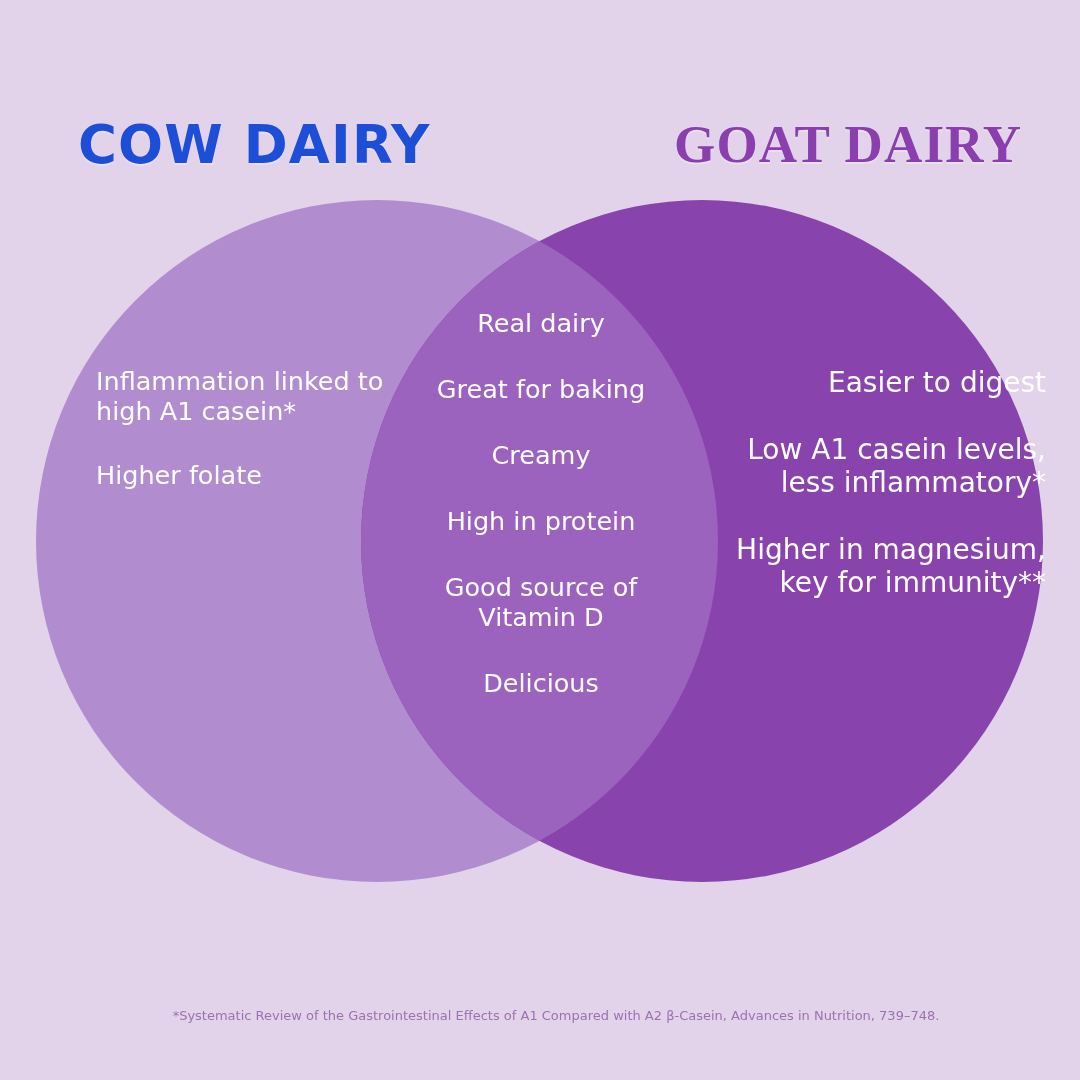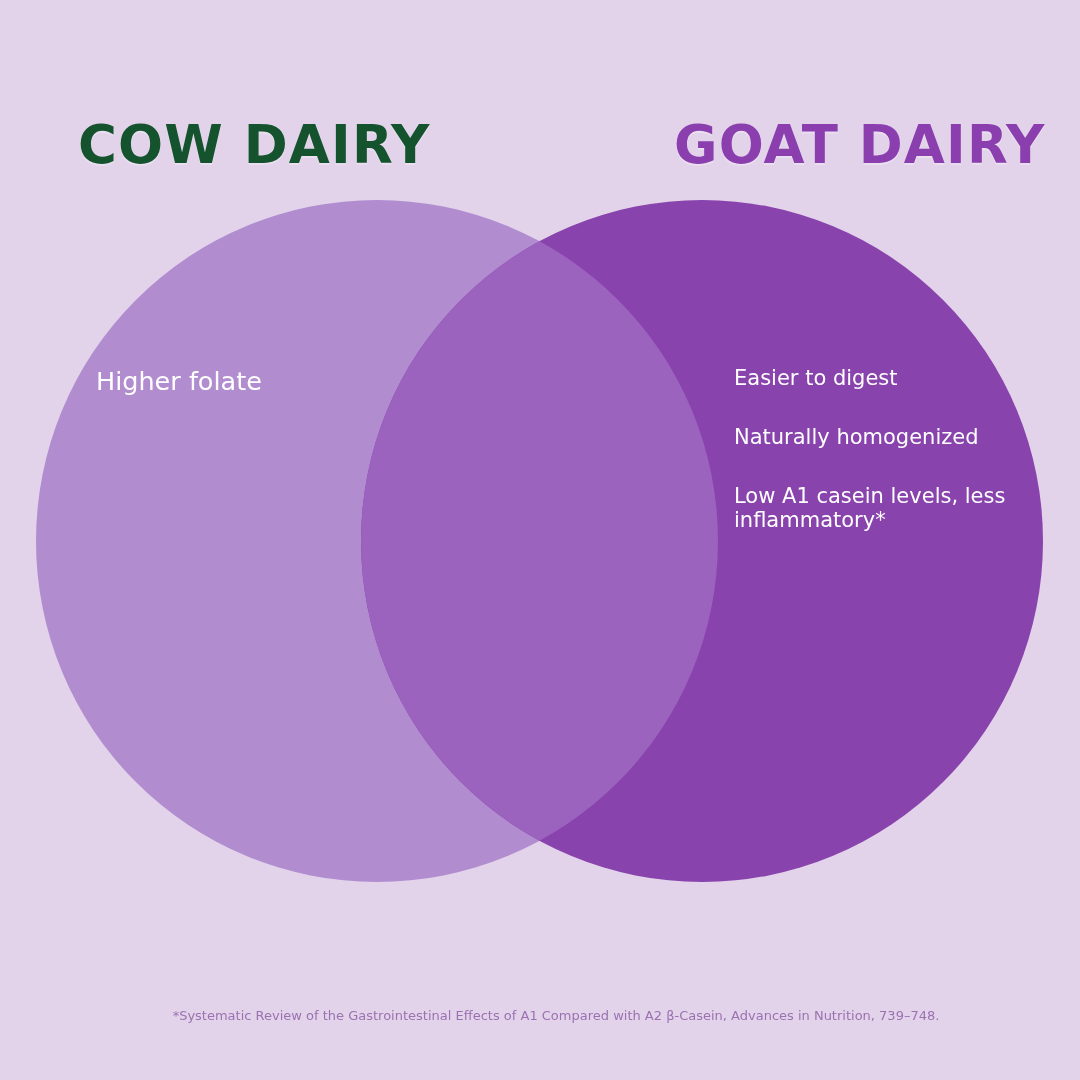--- a/index.html
+++ b/index.html
@@ -34,20 +34,21 @@
     white-space: nowrap;
     text-shadow: 0 2px 0 rgba(255,255,255,0.28);
   }
   #title-cow {
     left: 78px;
     top: 114px;
   }
   #title-goat {
     left: 674px;
     top: 114px;
+    font-family: Liberation Serif, serif;
   }
 
   
   .venn-stage {
     position: absolute;
     left: 0;
     top: 0;
     width: 1080px;
     height: 1080px;
   }
@@ -117,22 +118,22 @@
     font-size: 25.5px;
     text-align: center;
   }
   #col-center .item { margin-bottom: 36px; }
   #col-center .item:last-child { margin-bottom: 0; }
 
   #col-right {
     left: 734px;
     top: 366px;
     width: 312px;
-    font-size: 21px;
-    text-align: left;
+    font-size: 28px;
+    text-align: right;
   }
   #col-right .item { margin-bottom: 34px; }
   #col-right .item:last-child { margin-bottom: 0; }
 
   
   #footnotes {
     position: absolute;
     left: 0;
     top: 1005px;
     width: 1080px;
@@ -153,31 +154,40 @@
 <div id="infographic">
 
   <div class="venn-stage">
     <div class="circle" id="circle-left" style="background: rgb(177, 141, 208);"></div>
     <div class="circle" id="circle-right" style="background: rgb(136, 67, 173);"></div>
     <div id="overlap-lens">
       <div class="lens-inner" style="background: rgb(155, 98, 190);"></div>
     </div>
   </div>
 
-  <div class="title" id="title-cow" style="color: #14532d;">COW DAIRY</div>
+  <div class="title" id="title-cow" style="color: #1d4ed8;">COW DAIRY</div>
   <div class="title" id="title-goat" style="color: rgb(139, 63, 174);">GOAT DAIRY</div>
 
   <div class="col" id="col-left" style="color: rgb(255, 255, 255);">
+    <div class="item">Inflammation linked to high A1 casein*</div>
     <div class="item">Higher folate</div>
   </div>
 
+  <div class="col" id="col-center" style="color: rgb(255, 255, 255);">
+    <div class="item">Real dairy</div>
+    <div class="item">Great for baking</div>
+    <div class="item">Creamy</div>
+    <div class="item">High in protein</div>
+    <div class="item">Good source of Vitamin D</div>
+    <div class="item">Delicious</div>
+  </div>
 
   <div class="col" id="col-right" style="color: rgb(255, 255, 255);">
     <div class="item">Easier to digest</div>
-    <div class="item">Naturally homogenized</div>
     <div class="item">Low A1 casein levels, less inflammatory*</div>
+    <div class="item"> Higher in magnesium, key for immunity**</div>
   </div>
 
   <div id="footnotes" style="color: rgb(154, 114, 176); padding-left: 16px;">
     <span class="fn">*Systematic Review of the Gastrointestinal Effects of A1  Compared with A2 β-Casein, Advances in Nutrition, 739–748.</span>
   </div>
 
 </div>
 
 </body></html>

